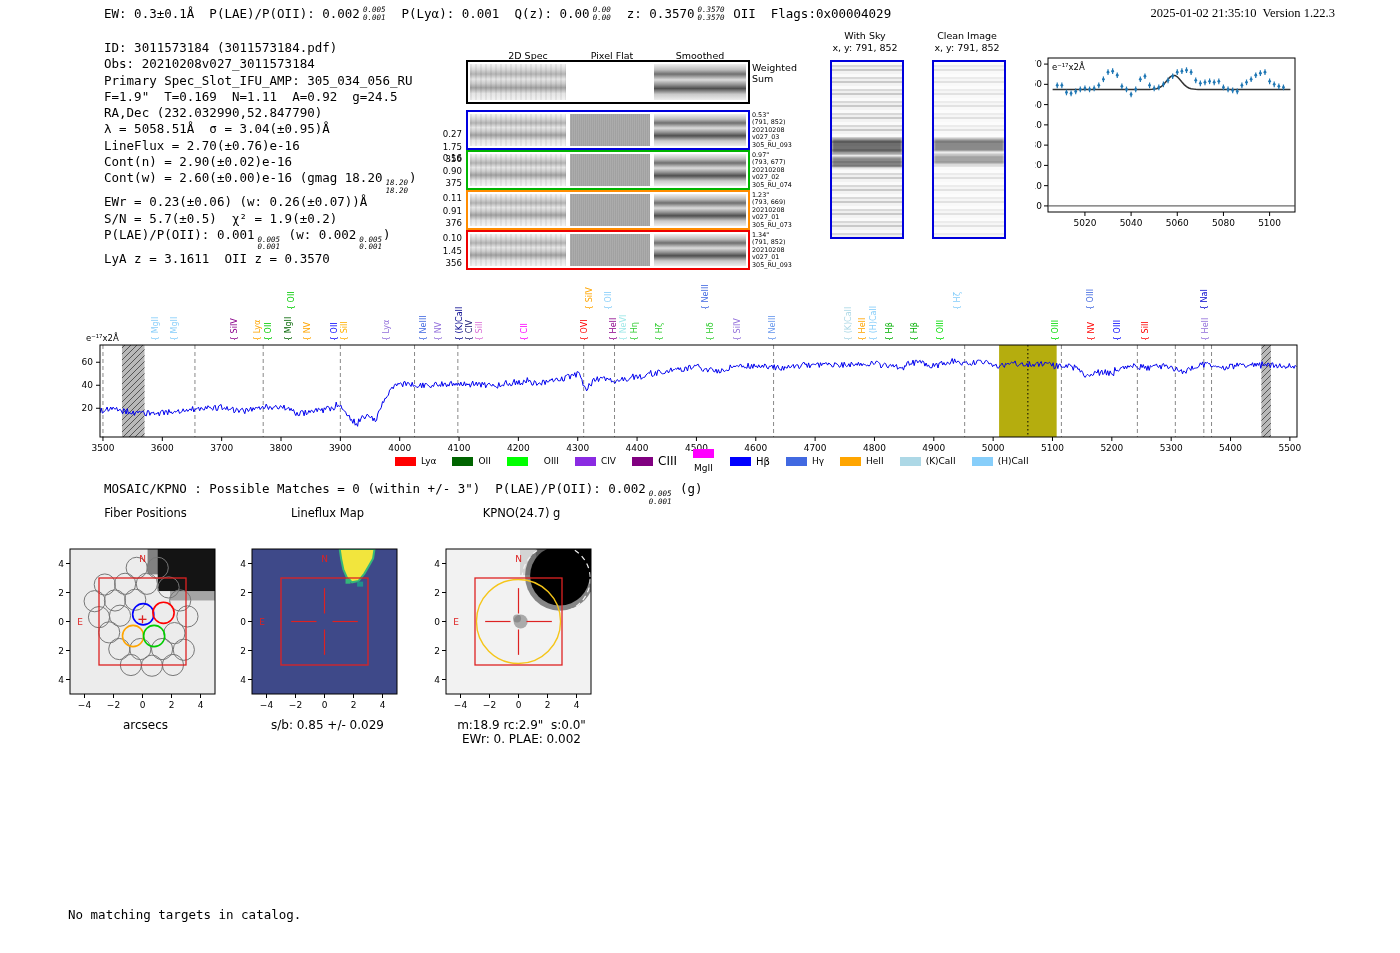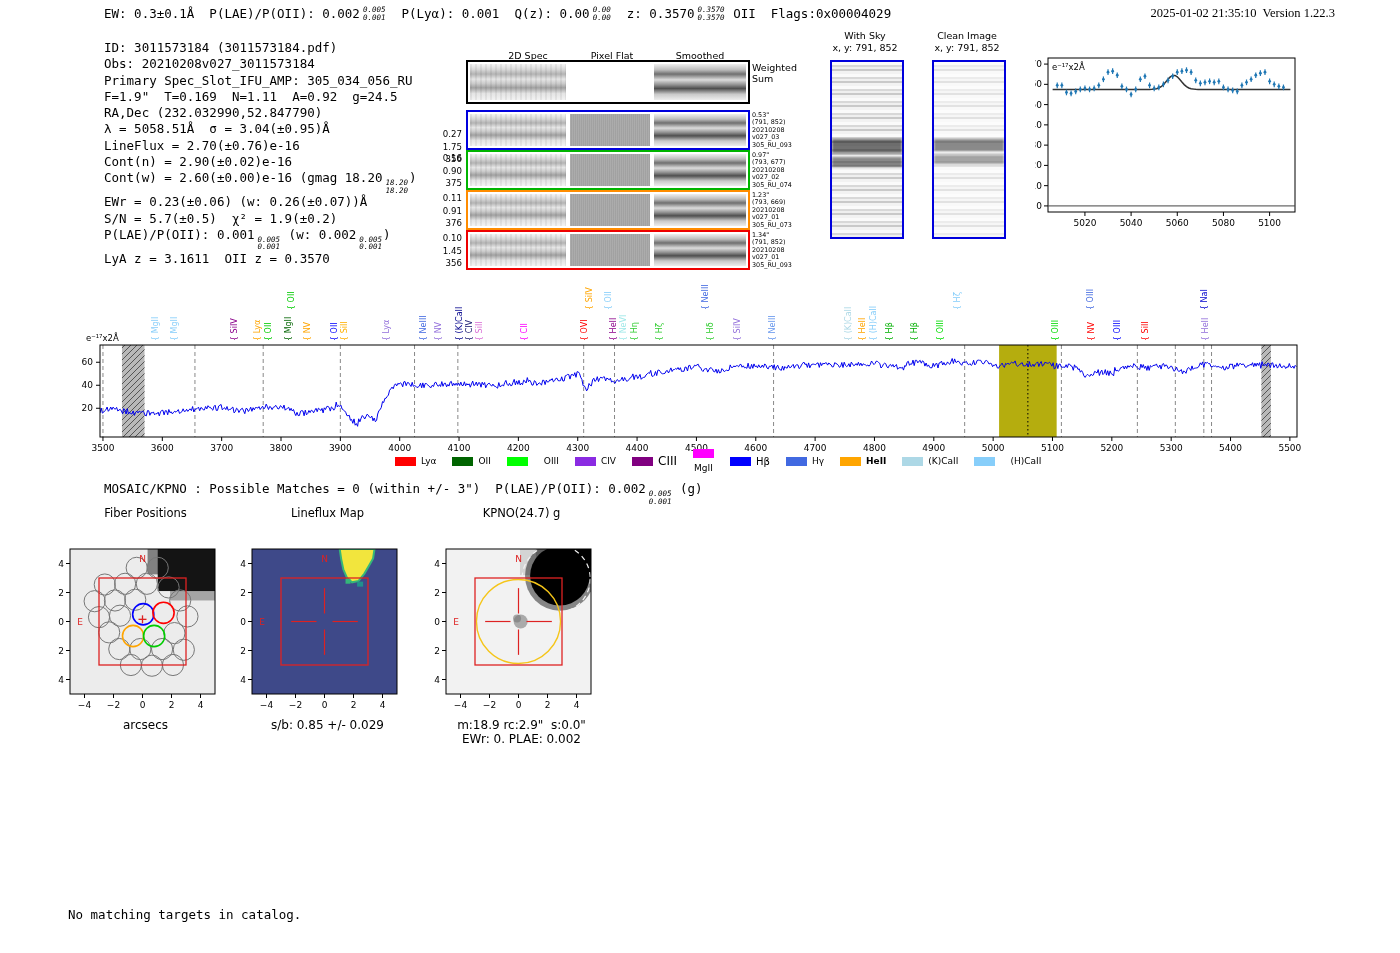--- a/index.html
+++ b/index.html
@@ -444,29 +444,29 @@
       <span class="sans" style="font-size: 9px;">MgII</span>
     </span>
     <span style="display: inline-flex; align-items: center; gap: 5px;">
       <span style="width: 21px; height: 9px; background: rgb(0, 0, 255); display: inline-block;"></span>
       <span class="sans" style="font-size: 10px;">Hβ</span>
     </span>
     <span style="display: inline-flex; align-items: center; gap: 5px;">
       <span style="width: 21px; height: 9px; background: rgb(65, 105, 225); display: inline-block;"></span>
       <span class="sans" style="font-size: 9px;">Hγ</span>
     </span>
-    <span style="display: inline-flex; align-items: center; gap: 5px; font-weight: bold;">
+    <span style="display: inline-flex; align-items: center; gap: 5px;">
       <span style="width: 21px; height: 9px; background: rgb(255, 165, 0); display: inline-block;"></span>
       <span class="sans" style="font-size: 9px;">HeII</span>
     </span>
     <span style="display: inline-flex; align-items: center; gap: 5px;">
       <span style="width: 21px; height: 9px; background: rgb(173, 216, 230); display: inline-block;"></span>
       <span class="sans" style="font-size: 9px;">(K)CaII</span>
     </span>
-    <span style="display: inline-flex; align-items: center; gap: 15px;">
+    <span style="display: inline-flex; align-items: center; gap: 5px;">
       <span style="width: 21px; height: 9px; background: rgb(135, 206, 250); display: inline-block;"></span>
       <span class="sans" style="font-size: 9px;">(H)CaII</span>
     </span>
   </div>
 
 <div id="mosaic-line" class="abs hline"><span class="tok">MOSAIC/KPNO : Possible Matches = 0 (within +/- 3")  </span><span class="tok">P(LAE)/P(OII): 0.002</span><span class="stack"><span>0.005</span><span>0.001</span></span><span class="tok"> (g)</span></div>
 
 <div id="panel-fiber" class="abs" style="top:506px;left:58px;width:175px;height:235px;">
   <div class="paneltitle sans">Fiber Positions</div>
   <div id="fiber-svg"><svg width="175" height="200" viewBox="0 0 175 200">

